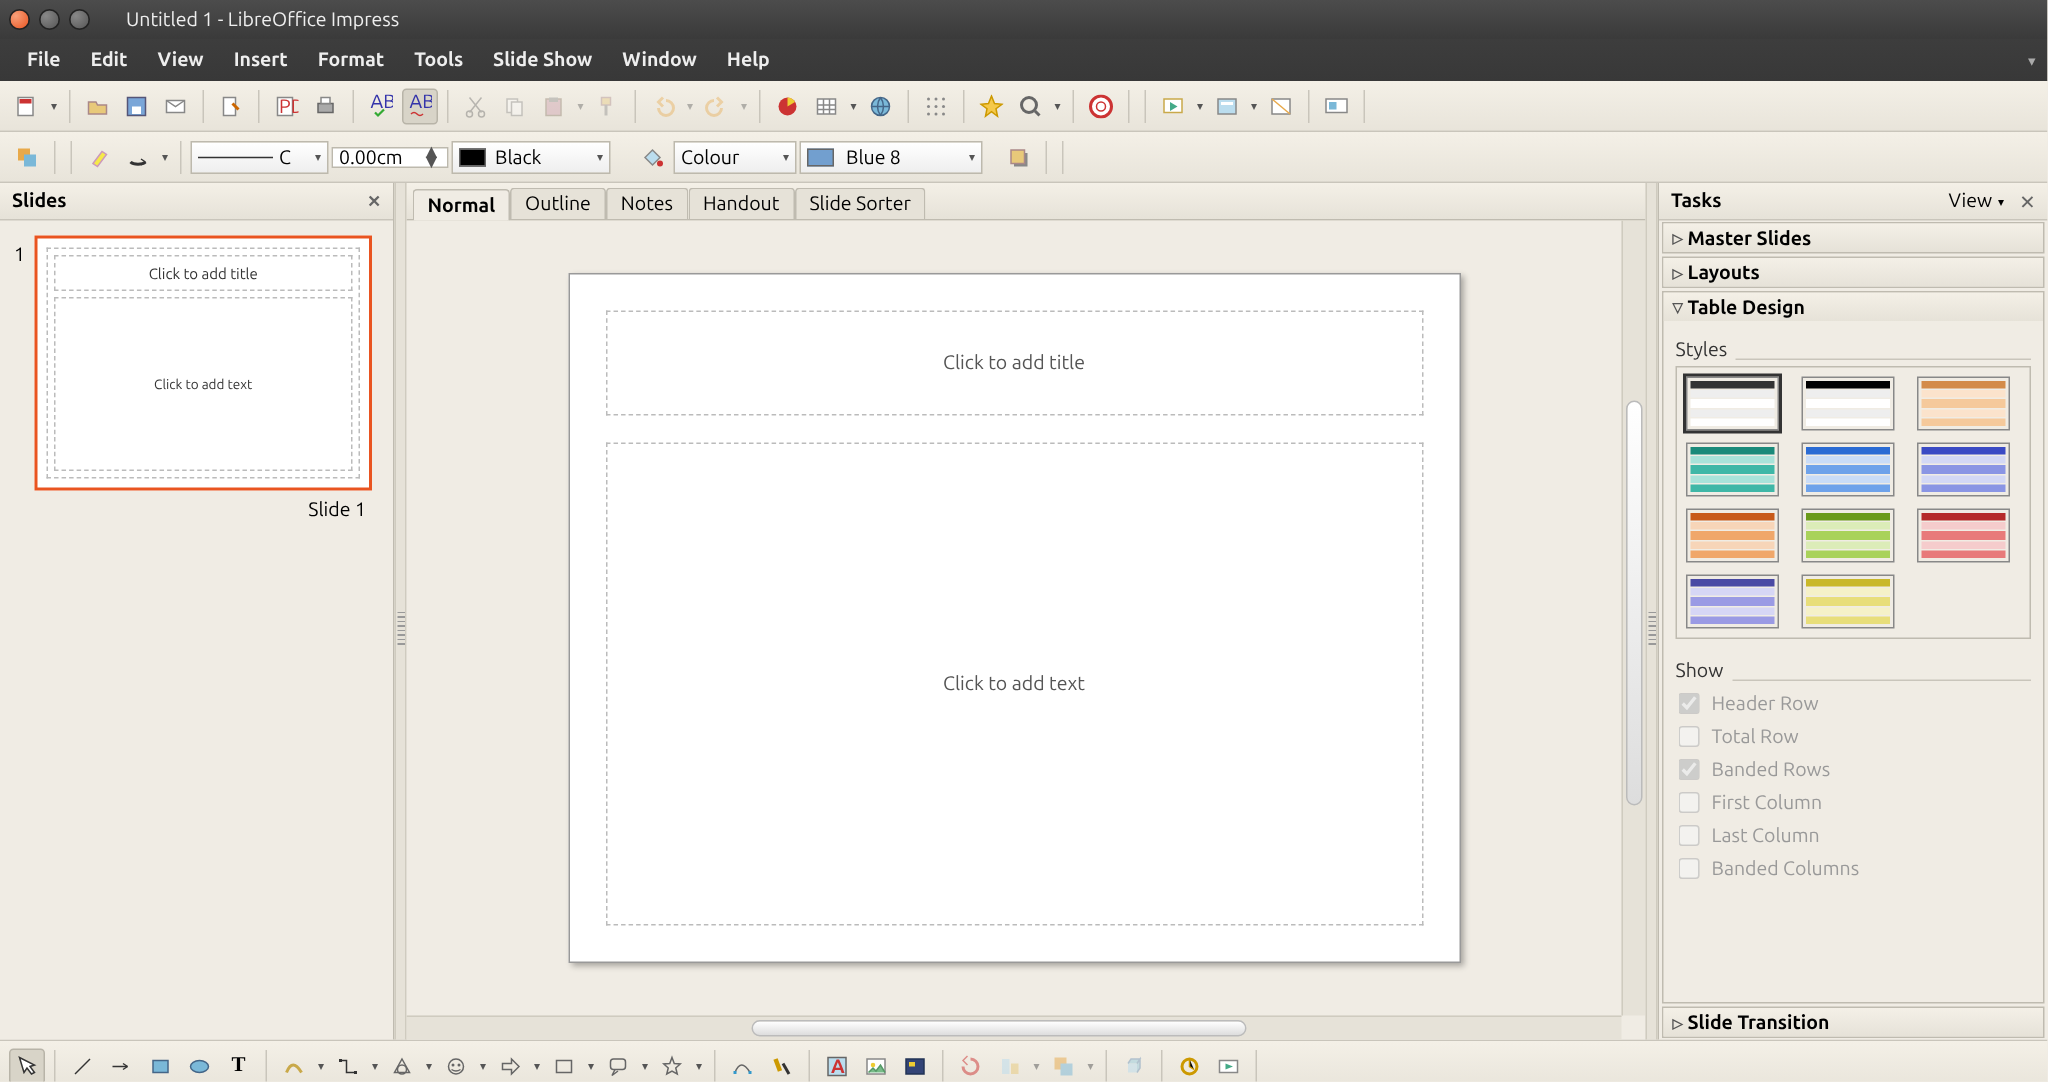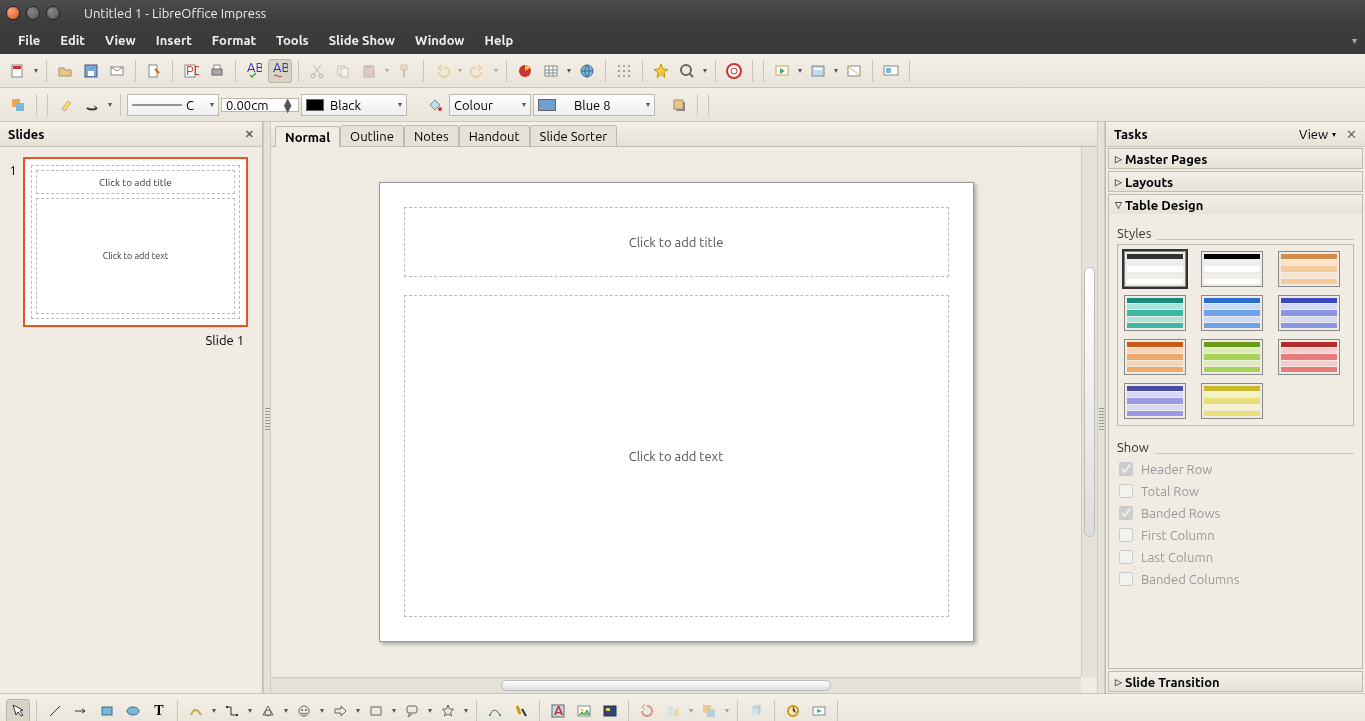--- a/index.html
+++ b/index.html
@@ -347,21 +347,21 @@
         <path d="M3 8l5-5 5 5-5 5z" fill="#bde" stroke="#888"></path>
         <circle cx="13" cy="12" r="2" fill="#c33"></circle>
       </svg>
     </div>
   <div class="tb-combo" style="width:82px">
     <span>Colour</span>
     <span class="arrow">▾</span>
   </div>
   <div class="tb-combo" style="width:122px">
     <div class="swatch" style="background:#729fcf"></div>
-    <span style="margin-left:18px">Blue 8</span>
+    <span style="margin-left:8px">Blue 8</span>
     <span class="arrow">▾</span>
   </div>
   <div style="width:8px"></div>
   <div class="tb-btn">
       <svg width="16" height="16">
         <rect x="5" y="5" width="9" height="9" fill="#888"></rect>
         <rect x="3" y="3" width="9" height="9" fill="#e8c97a" stroke="#a88"></rect>
       </svg>
     </div>
   <div class="tb-sep"></div>
@@ -428,21 +428,21 @@
       <span>Tasks</span>
       <span class="viewmenu">
         <span>View</span>
         <span style="font-size:8px">▾</span>
         <span style="margin-left:6px;color:#666">✕</span>
       </span>
     </div>
     <div class="section">
         <div class="section-hdr">
           <span class="tri">▷</span>
-          <span>Master Pages</span>
+          <span>Master Slides</span>
         </div>
       </div>
     <div class="section">
         <div class="section-hdr">
           <span class="tri">▷</span>
           <span>Layouts</span>
         </div>
       </div>
     <div class="section" style="flex:1; display:flex; flex-direction:column; overflow:hidden">
       <div class="section-hdr">

